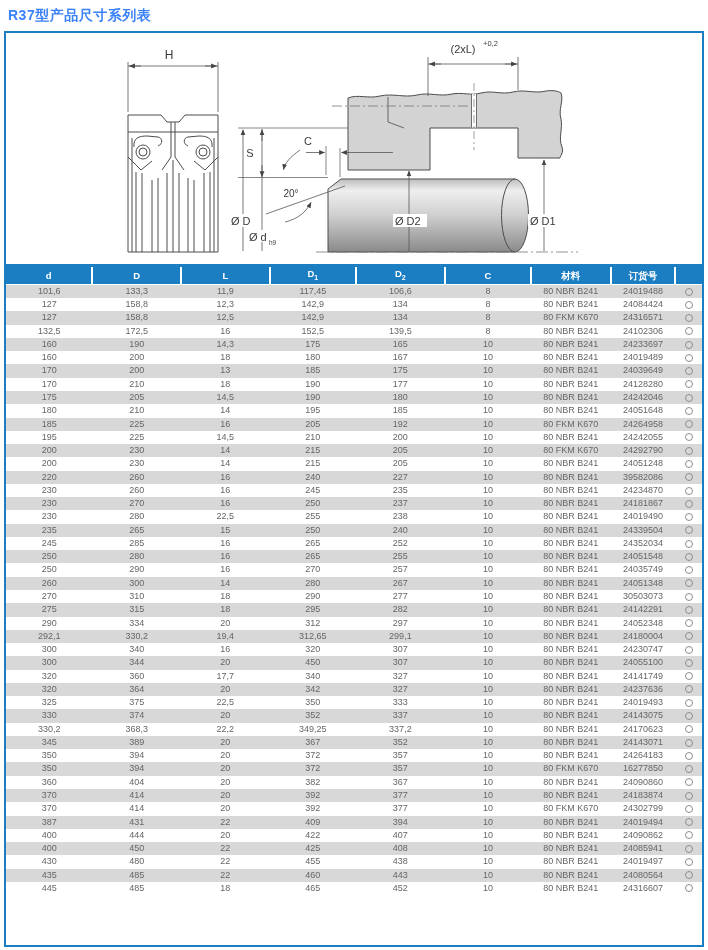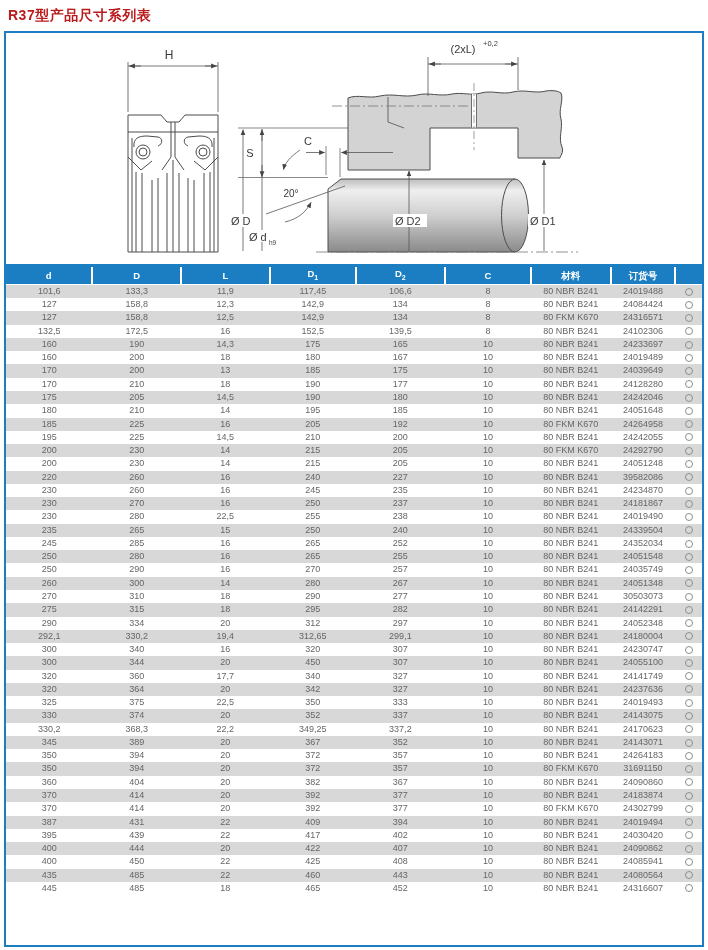--- a/index.html
+++ b/index.html
@@ -1,17 +1,17 @@
 <!DOCTYPE html>
 <html><head>
 <meta charset="utf-8">
 <style>
   html,body{margin:0;padding:0;background:#fff;}
   body{width:708px;height:950px;overflow:hidden;font-family:"Liberation Sans",sans-serif;}
-  .page-title{margin:7px 0 6px 8px;font-size:14px;font-weight:bold;color:#b91c1c;letter-spacing:.5px;}
+  .page-title{margin:7px 0 6px 8px;font-size:14px;font-weight:bold;color:#3b82f6;letter-spacing:.5px;}
   .panel{margin:0 4px;border:2px solid #1b7ec2;height:916px;box-sizing:border-box;background:#fff;overflow:hidden;}
   .diagram{height:231px;background:#fff;position:relative;}
   .diagram svg{display:block;}
   .blue-strip{height:3px;background:#1b7ec2;}
   table.tbl{width:100%;border-collapse:collapse;table-layout:fixed;}
   .tbl th{background:#1b7ec2;color:#fff;font-size:9.5px;font-weight:bold;height:13px;line-height:13px;
           padding:0;border-left:2px solid #fff;border-bottom:1px solid #fff;text-align:center;}
   .tbl th:first-child{border-left:none;}
   .tbl th sub{font-size:7px;}
   .tbl td{font-size:9px;color:#666;text-align:center;height:13.26px;line-height:13.26px;padding:0;
@@ -566,21 +566,21 @@
           <td><span class="circ"></span></td>
         </tr>
         <tr>
           <td>350</td>
           <td>394</td>
           <td>20</td>
           <td>372</td>
           <td>357</td>
           <td>10</td>
           <td>80 FKM K670</td>
-          <td>31691150</td>
+          <td>16277850</td>
           <td><span class="circ"></span></td>
         </tr>
         <tr>
           <td>360</td>
           <td>404</td>
           <td>20</td>
           <td>382</td>
           <td>367</td>
           <td>10</td>
           <td>80 NBR B241</td>
@@ -614,31 +614,20 @@
           <td>431</td>
           <td>22</td>
           <td>409</td>
           <td>394</td>
           <td>10</td>
           <td>80 NBR B241</td>
           <td>24019494</td>
           <td><span class="circ"></span></td>
         </tr>
         <tr>
-          <td>395</td>
-          <td>439</td>
-          <td>22</td>
-          <td>417</td>
-          <td>402</td>
-          <td>10</td>
-          <td>80 NBR B241</td>
-          <td>24030420</td>
-          <td><span class="circ"></span></td>
-        </tr>
-        <tr>
           <td>400</td>
           <td>444</td>
           <td>20</td>
           <td>422</td>
           <td>407</td>
           <td>10</td>
           <td>80 NBR B241</td>
           <td>24090862</td>
           <td><span class="circ"></span></td>
         </tr>
@@ -647,20 +636,31 @@
           <td>450</td>
           <td>22</td>
           <td>425</td>
           <td>408</td>
           <td>10</td>
           <td>80 NBR B241</td>
           <td>24085941</td>
           <td><span class="circ"></span></td>
         </tr>
         <tr>
+          <td>430</td>
+          <td>480</td>
+          <td>22</td>
+          <td>455</td>
+          <td>438</td>
+          <td>10</td>
+          <td>80 NBR B241</td>
+          <td>24019497</td>
+          <td><span class="circ"></span></td>
+        </tr>
+        <tr>
           <td>435</td>
           <td>485</td>
           <td>22</td>
           <td>460</td>
           <td>443</td>
           <td>10</td>
           <td>80 NBR B241</td>
           <td>24080564</td>
           <td><span class="circ"></span></td>
         </tr>

